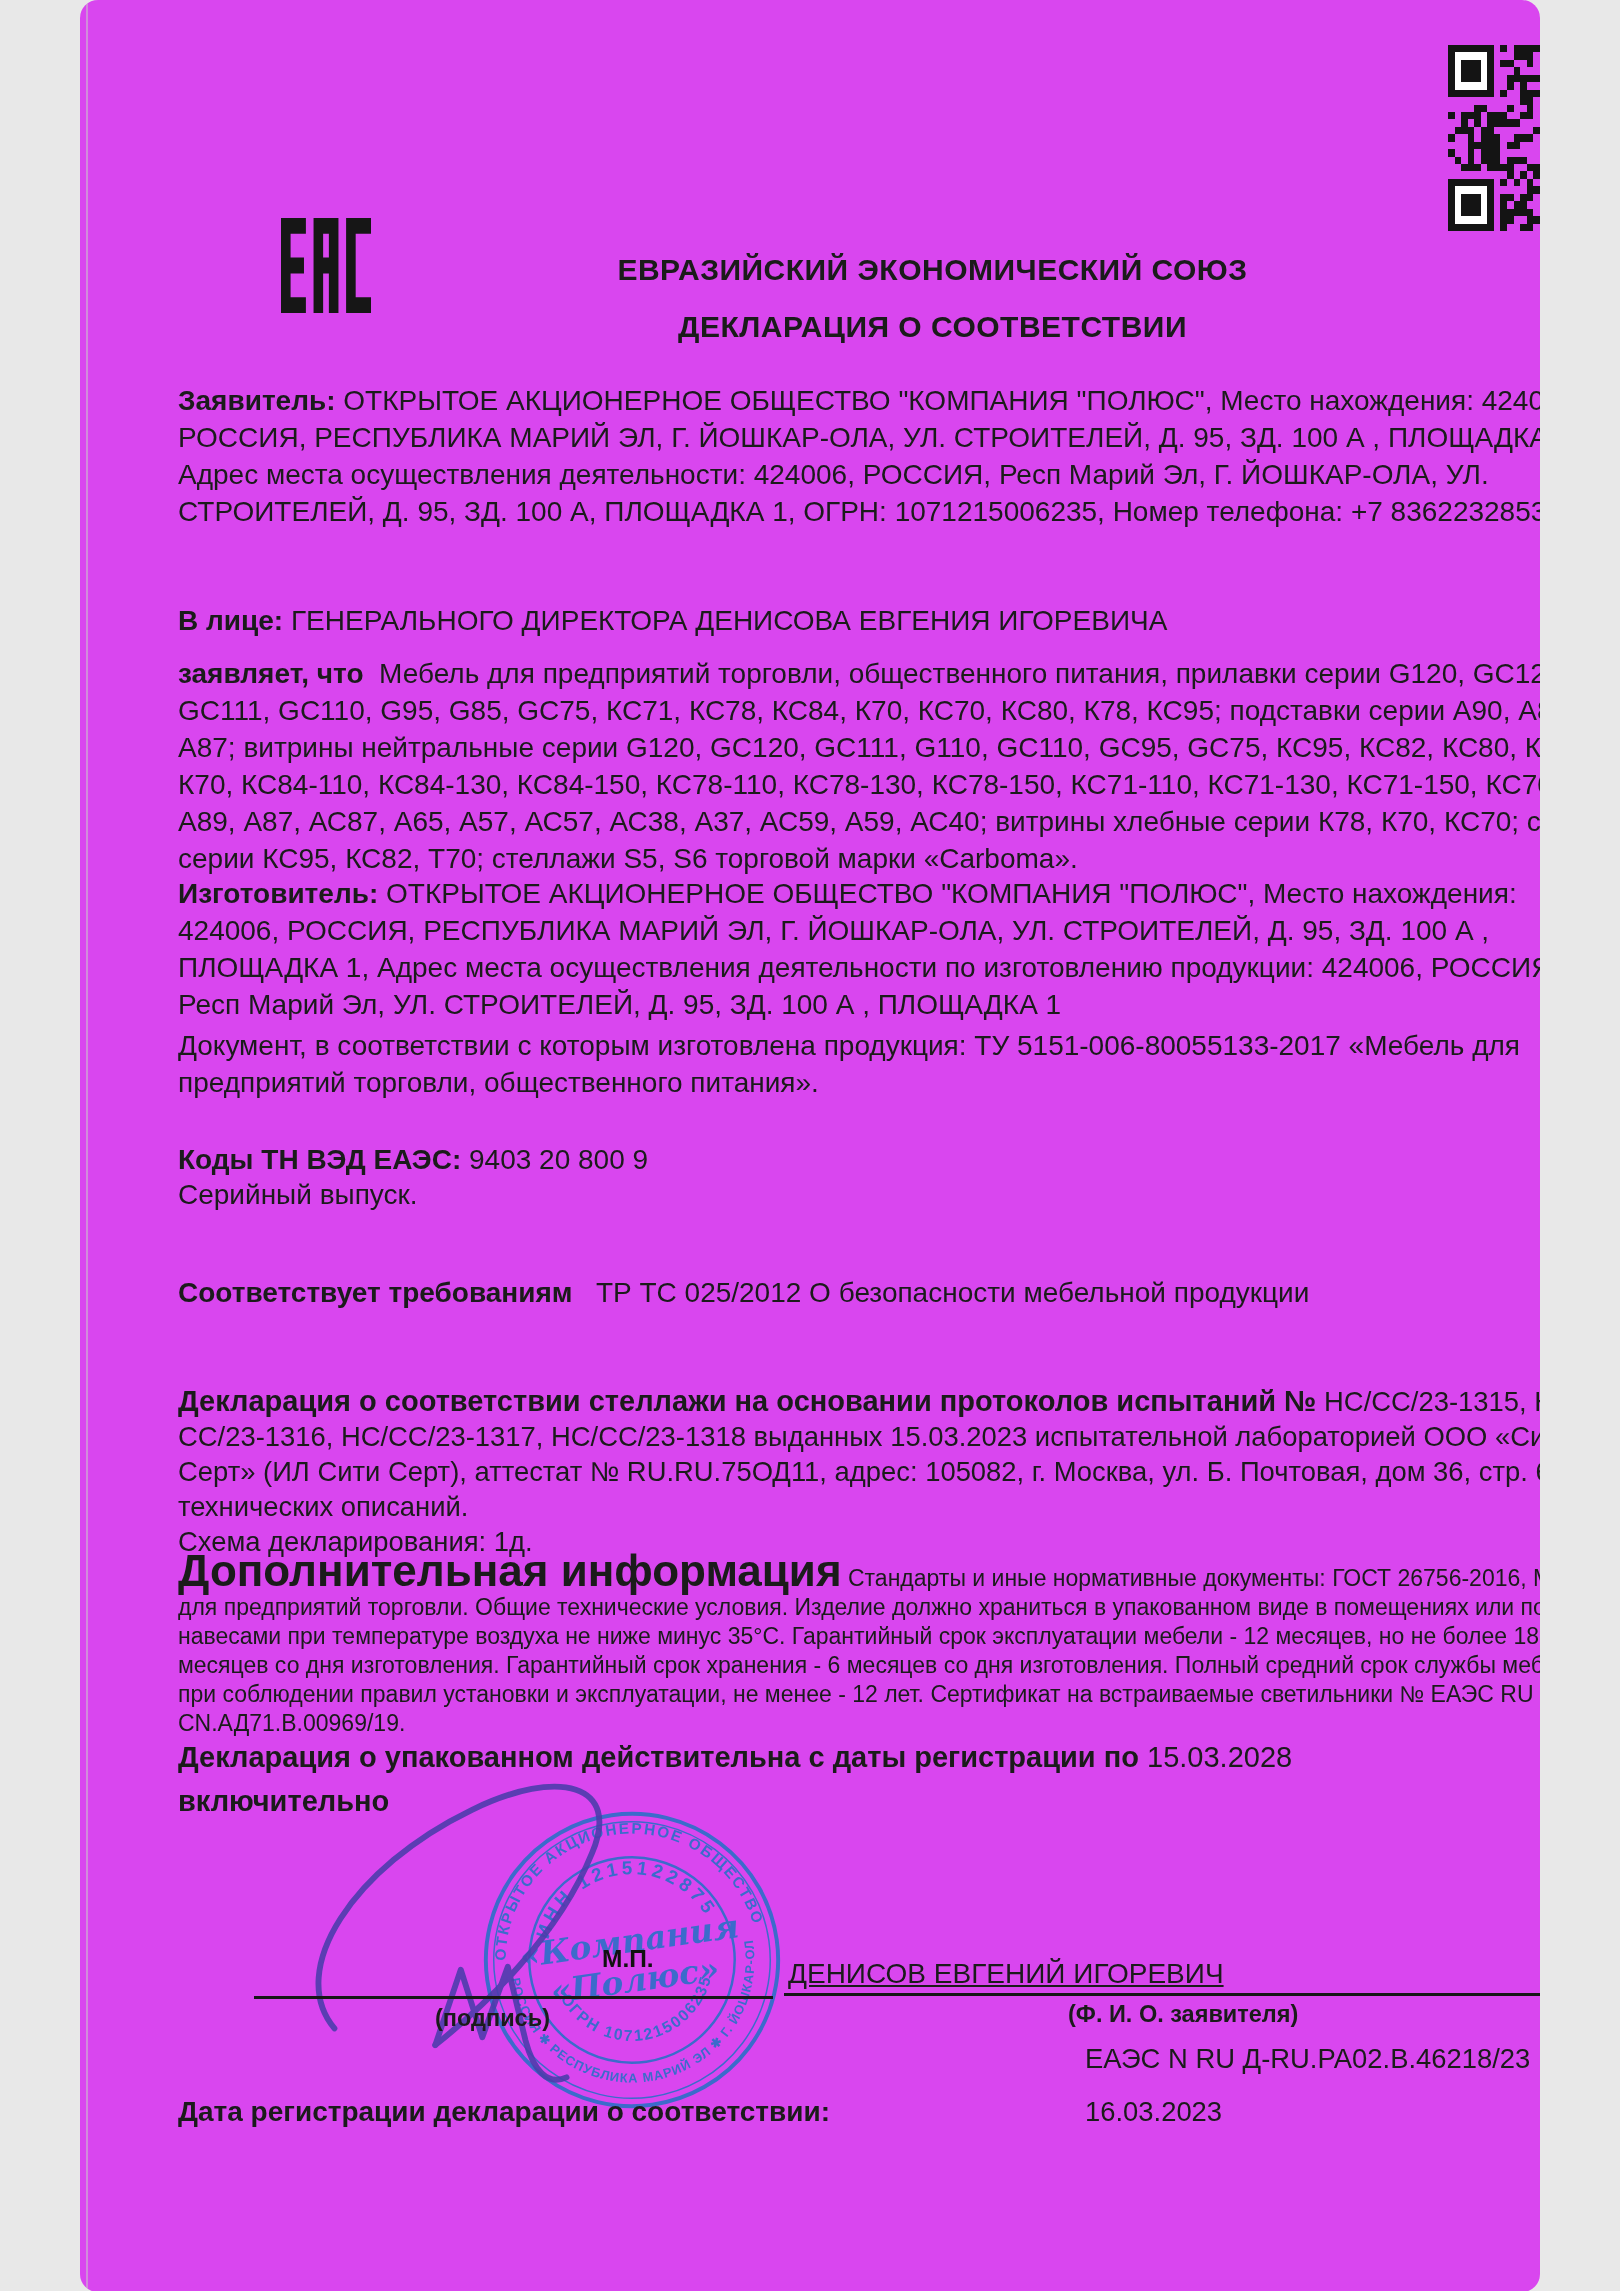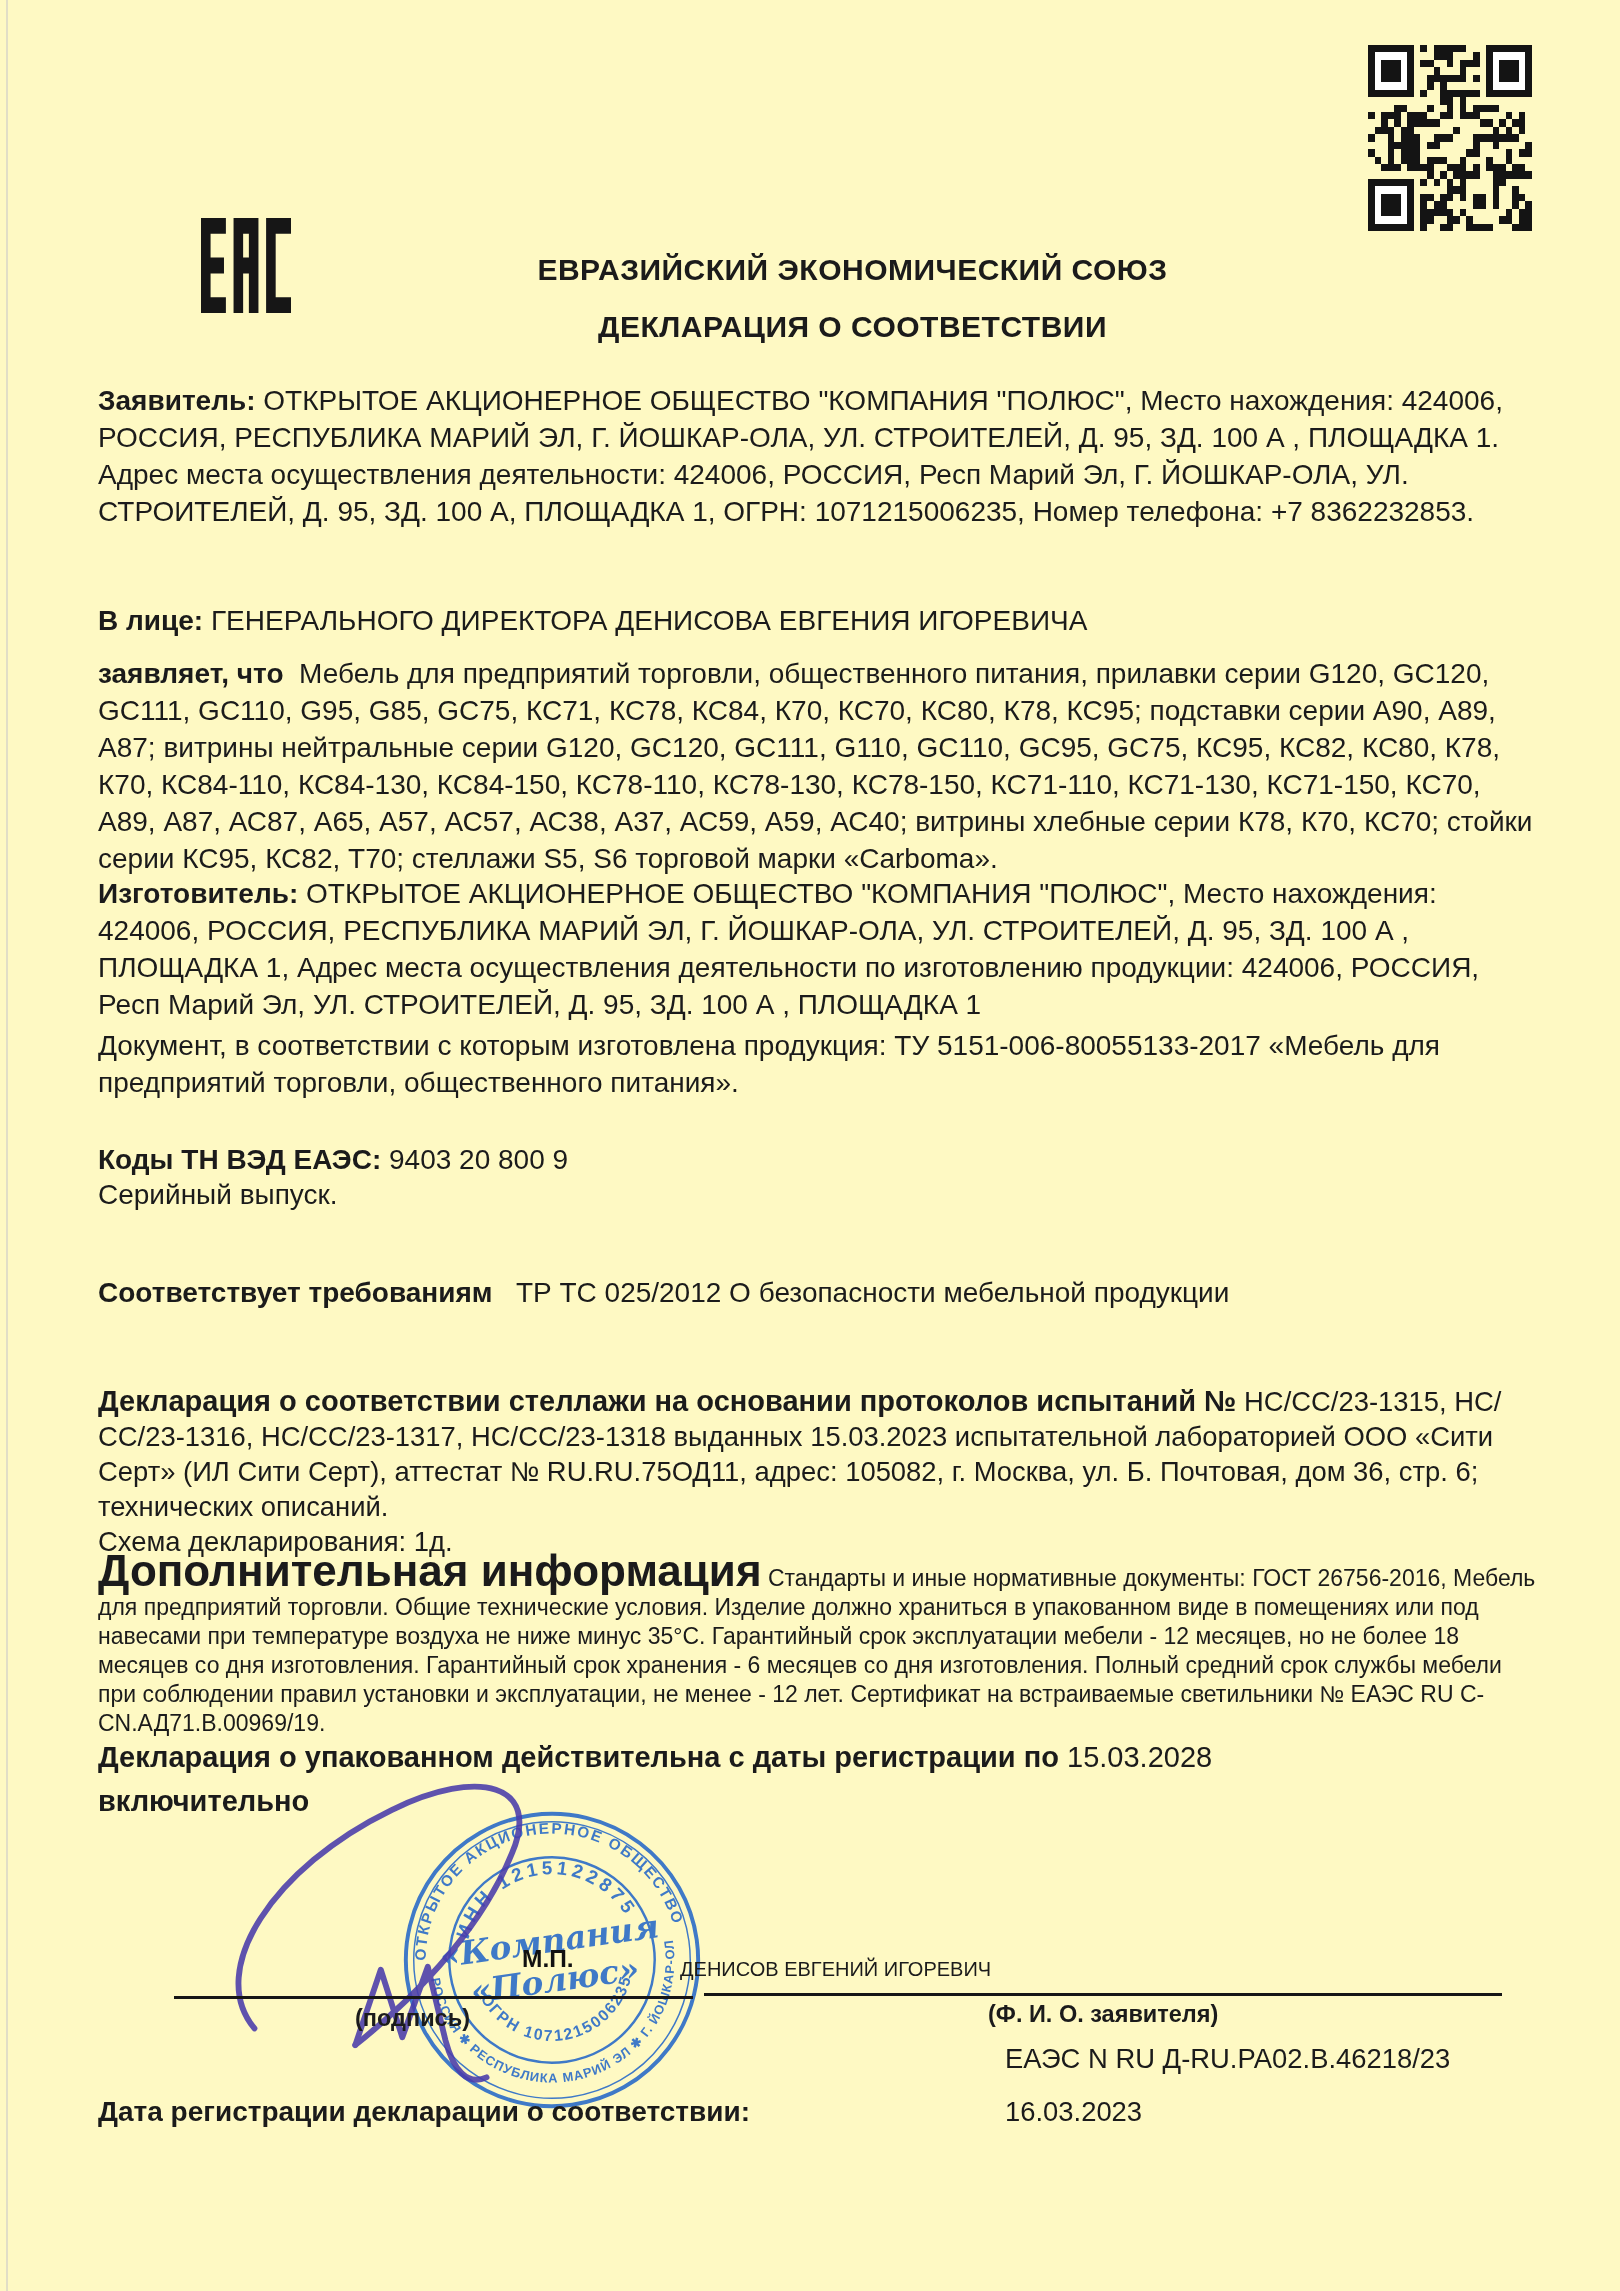--- a/index.html
+++ b/index.html
@@ -1,23 +1,24 @@
 <!DOCTYPE html>
 <html><head>
 <meta charset="utf-8">
 <style>
   html,body{margin:0;padding:0;background:#e8e8e8;}
   .page{
     position:relative;
-    width:1620px;height:2292px;
+    width:1460px;height:2292px;
     margin:0 auto;
-    background:#fef9c3;
+    background:#d946ef;
     font-family:"Liberation Sans",sans-serif;
     color:#1b1b1b;
     overflow:hidden;
+    border-radius:18px;
   }
   .scanline{position:absolute;left:5.9px;top:0;width:2px;height:100%;background:#c9c9c9;opacity:.55;}
   .abs{position:absolute;}
   .b{font-weight:bold;}
   .title{width:1117px;left:294px;text-align:center;font-weight:bold;font-size:30px;letter-spacing:0.5px;}
   .para{left:98px;width:1436px;font-size:28px;line-height:37px;}
   .para .lbl{font-weight:bold;text-align:center;}
   .small-para{left:98px;width:1439px;font-size:23px;line-height:29px;}
   .small-para .lbl{font-weight:bold;font-size:44px;}
   .caption{font-weight:bold;font-size:23.5px;}
@@ -352,21 +353,21 @@
   <svg class="abs sig-wrap" viewBox="0 0 580 350" fill="none" stroke="#4a3cab" stroke-width="6" stroke-linecap="round" stroke-linejoin="round">
     <path d="M 75,275 C 25,215 95,110 215,52 C 305,8 368,26 338,96 C 303,182 228,252 178,292"></path>
     <path d="M 178,292 L 204,215 L 226,284 L 252,212 L 270,287 C 278,317 292,334 312,325"></path>
   </svg>
 
   <div class="abs mp">М.П.</div>
 
   <div class="abs line" style="left:174px;top:1996px;width:519px;"></div>
   <div class="abs caption" style="left:355px;top:2005px;">(подпись)</div>
 
-  <div class="abs" style="left:680px;top:1958px;font-size:20px;">ДЕНИСОВ ЕВГЕНИЙ ИГОРЕВИЧ</div>
+  <div class="abs" style="left:708px;top:1958px;font-size:28px;text-decoration:underline;">ДЕНИСОВ ЕВГЕНИЙ ИГОРЕВИЧ</div>
   <div class="abs line" style="left:704px;top:1993px;width:798px;"></div>
   <div class="abs caption" style="left:988px;top:2001px;">(Ф. И. О. заявителя)</div>
 
   <div class="abs val" style="left:1005px;top:2043px;">ЕАЭС N RU Д-RU.РА02.В.46218/23</div>
 
   <div class="abs b" style="left:98px;top:2096px;font-size:28px;">Дата регистрации декларации о соответствии:</div>
   <div class="abs val" style="left:1005px;top:2096px;">16.03.2023</div>
 </div>
 
 

